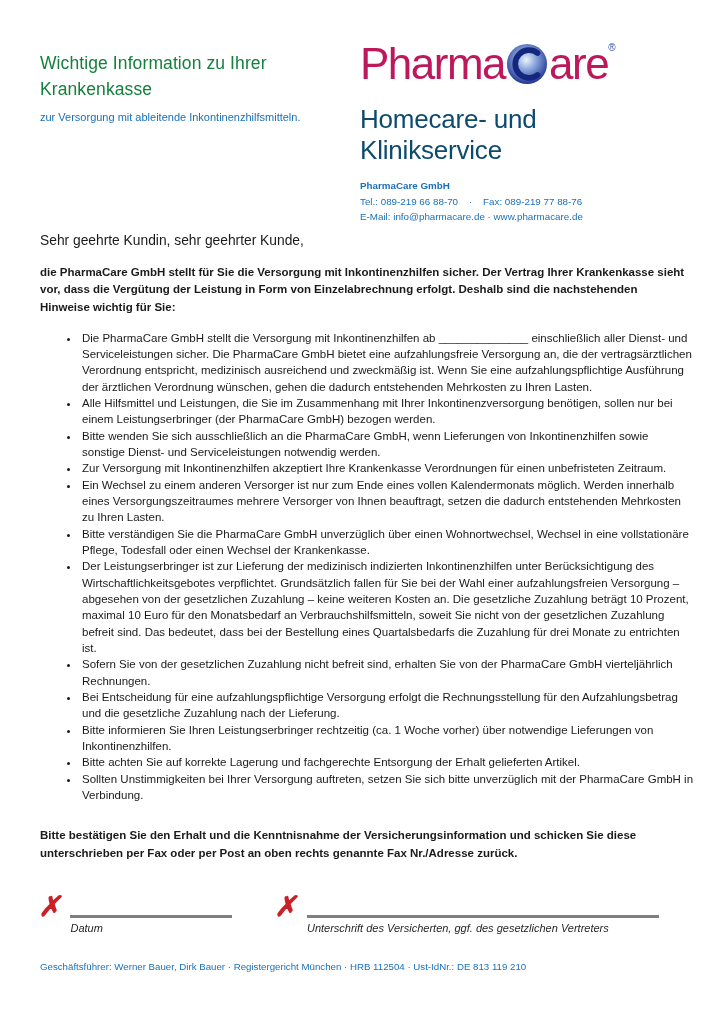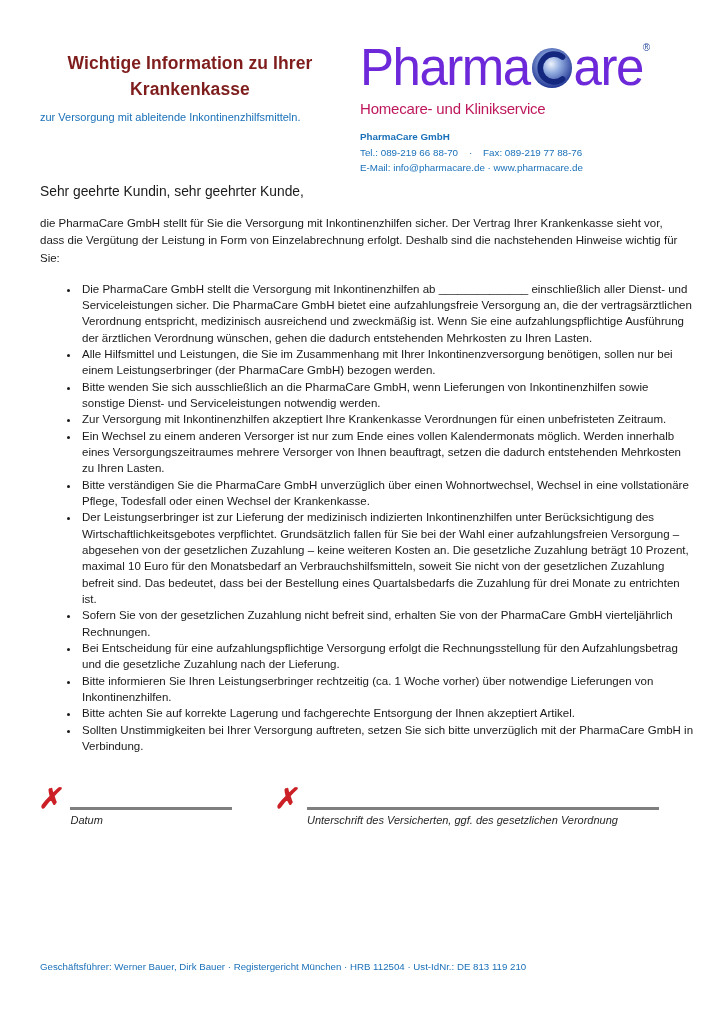--- a/index.html
+++ b/index.html
@@ -11,42 +11,42 @@
     overflow:hidden;
     font-family:"Liberation Sans", sans-serif;
     color:#1a1a1a;
   }
   .inner { padding:42px 38px 0 40px; }
 
   
   .header { display:flex; justify-content:space-between; align-items:flex-start; }
   .h-left { width:300px; padding-top:8px; }
   .doc-title {
-    color:#7f1d1d; font-size:17.5px; font-weight:700;
-    line-height:1.5; letter-spacing:0.1px;text-align:center;
+    color:#15803d; font-size:17.5px; font-weight:400;
+    line-height:1.5; letter-spacing:0.1px;
   }
   .doc-subtitle { color:#1a70b8; font-size:11px; font-weight:400; margin-top:8px; }
 
   .h-right { width:322px; }
   .logo-line { display:flex; align-items:center; }
   .logo-text {
-    color:#6d28d9; font-size:51px; font-weight:400;
+    color:#be185d; font-size:44px; font-weight:400;
     letter-spacing:-1.5px; line-height:1;
   }
   .logo-sphere { width:42px; height:42px; margin:0 1px; flex:0 0 auto; }
   .logo-reg { color:#2a4da3; font-size:10px; align-self:flex-start; margin-top:0; }
-  .logo-tagline { color:#be185d; font-size:15px; margin-top:7px; letter-spacing:-0.2px; }
+  .logo-tagline { color:#0c4a6e; font-size:26px; margin-top:18px; letter-spacing:-0.2px; }
   .contact { margin-top:12px; color:#1a70b8; font-size:9.8px; line-height:1.6; }
   .contact-company { font-weight:700; }
   .prewrap { white-space:pre-wrap; }
 
   
   .salutation { font-size:13.8px; margin-top:8px; }
   .intro {
-    font-weight:400; font-size:11.5px; line-height:1.5;
+    font-weight:700; font-size:11.5px; line-height:1.5;
     margin-top:16px; width:650px;
   }
   .bullets {
     margin:14px 0 16px 0; padding-left:40px; box-sizing:border-box;
     width:654px; font-size:11.5px; line-height:1.42;
   }
   .bullets li { padding-left:2px; }
   .closing {
     font-weight:700; font-size:11.5px; line-height:1.5;
     margin-top:24px; width:644px;
@@ -123,38 +123,39 @@
       <li>Die PharmaCare GmbH stellt die Versorgung mit Inkontinenzhilfen ab ______________ einschließlich aller Dienst- und Serviceleistungen sicher. Die PharmaCare GmbH bietet eine aufzahlungsfreie Versorgung an, die der vertragsärztlichen Verordnung entspricht, medizinisch ausreichend und zweckmäßig ist. Wenn Sie eine aufzahlungspflichtige Ausführung der ärztlichen Verordnung wünschen, gehen die dadurch entstehenden Mehrkosten zu Ihren Lasten.</li>
       <li>Alle Hilfsmittel und Leistungen, die Sie im Zusammenhang mit Ihrer Inkontinenzversorgung benötigen, sollen nur bei einem Leistungserbringer (der PharmaCare GmbH) bezogen werden.</li>
       <li>Bitte wenden Sie sich ausschließlich an die PharmaCare GmbH, wenn Lieferungen von Inkontinenzhilfen sowie sonstige Dienst- und Serviceleistungen notwendig werden.</li>
       <li>Zur Versorgung mit Inkontinenzhilfen akzeptiert Ihre Krankenkasse Verordnungen für einen unbefristeten Zeitraum.</li>
       <li>Ein Wechsel zu einem anderen Versorger ist nur zum Ende eines vollen Kalendermonats möglich. Werden innerhalb eines Versorgungszeitraumes mehrere Versorger von Ihnen beauftragt, setzen die dadurch entstehenden Mehrkosten zu Ihren Lasten.</li>
       <li>Bitte verständigen Sie die PharmaCare GmbH unverzüglich über einen Wohnortwechsel, Wechsel in eine vollstationäre Pflege, Todesfall oder einen Wechsel der Krankenkasse.</li>
       <li>Der Leistungserbringer ist zur Lieferung der medizinisch indizierten Inkontinenzhilfen unter Berücksichtigung des Wirtschaftlichkeitsgebotes verpflichtet. Grundsätzlich fallen für Sie bei der Wahl einer aufzahlungsfreien Versorgung – abgesehen von der gesetzlichen Zuzahlung – keine weiteren Kosten an. Die gesetzliche Zuzahlung beträgt 10 Prozent, maximal 10 Euro für den Monatsbedarf an Verbrauchshilfsmitteln, soweit Sie nicht von der gesetzlichen Zuzahlung befreit sind. Das bedeutet, dass bei der Bestellung eines Quartalsbedarfs die Zuzahlung für drei Monate zu entrichten ist.</li>
       <li>Sofern Sie von der gesetzlichen Zuzahlung nicht befreit sind, erhalten Sie von der PharmaCare GmbH vierteljährlich Rechnungen.</li>
       <li>Bei Entscheidung für eine aufzahlungspflichtige Versorgung erfolgt die Rechnungsstellung für den Aufzahlungsbetrag und die gesetzliche Zuzahlung nach der Lieferung.</li>
       <li>Bitte informieren Sie Ihren Leistungserbringer rechtzeitig (ca. 1 Woche vorher) über notwendige Lieferungen von Inkontinenzhilfen.</li>
-      <li>Bitte achten Sie auf korrekte Lagerung und fachgerechte Entsorgung der Ihnen akzeptiert Artikel.</li>
+      <li>Bitte achten Sie auf korrekte Lagerung und fachgerechte Entsorgung der Erhalt gelieferten Artikel.</li>
       <li>Sollten Unstimmigkeiten bei Ihrer Versorgung auftreten, setzen Sie sich bitte unverzüglich mit der PharmaCare GmbH in Verbindung.</li>
     </ul>
 
+    <div class="closing">Bitte bestätigen Sie den Erhalt und die Kenntnisnahme der Versicherungsinformation und schicken Sie diese unterschrieben per Fax oder per Post an oben rechts genannte Fax Nr./Adresse zurück.</div>
 
     <div class="sig-row">
       <div class="sig-group">
         <span class="x-mark">✗</span>
         <div>
           <div class="sig-line line-date"></div>
           <div class="sig-label">Datum</div>
         </div>
       </div>
       <div class="sig-group sig-group-sign">
         <span class="x-mark">✗</span>
         <div>
           <div class="sig-line line-sign"></div>
-          <div class="sig-label">Unterschrift des Versicherten, ggf. des gesetzlichen Verordnung</div>
+          <div class="sig-label">Unterschrift des Versicherten, ggf. des gesetzlichen Vertreters</div>
         </div>
       </div>
     </div>
 
   </div>
 
   <div class="footer">
     <div>Geschäftsführer: Werner Bauer, Dirk Bauer · Registergericht München · HRB 112504 · Ust-IdNr.: DE 813 119 210</div>
   </div>
 </div>

